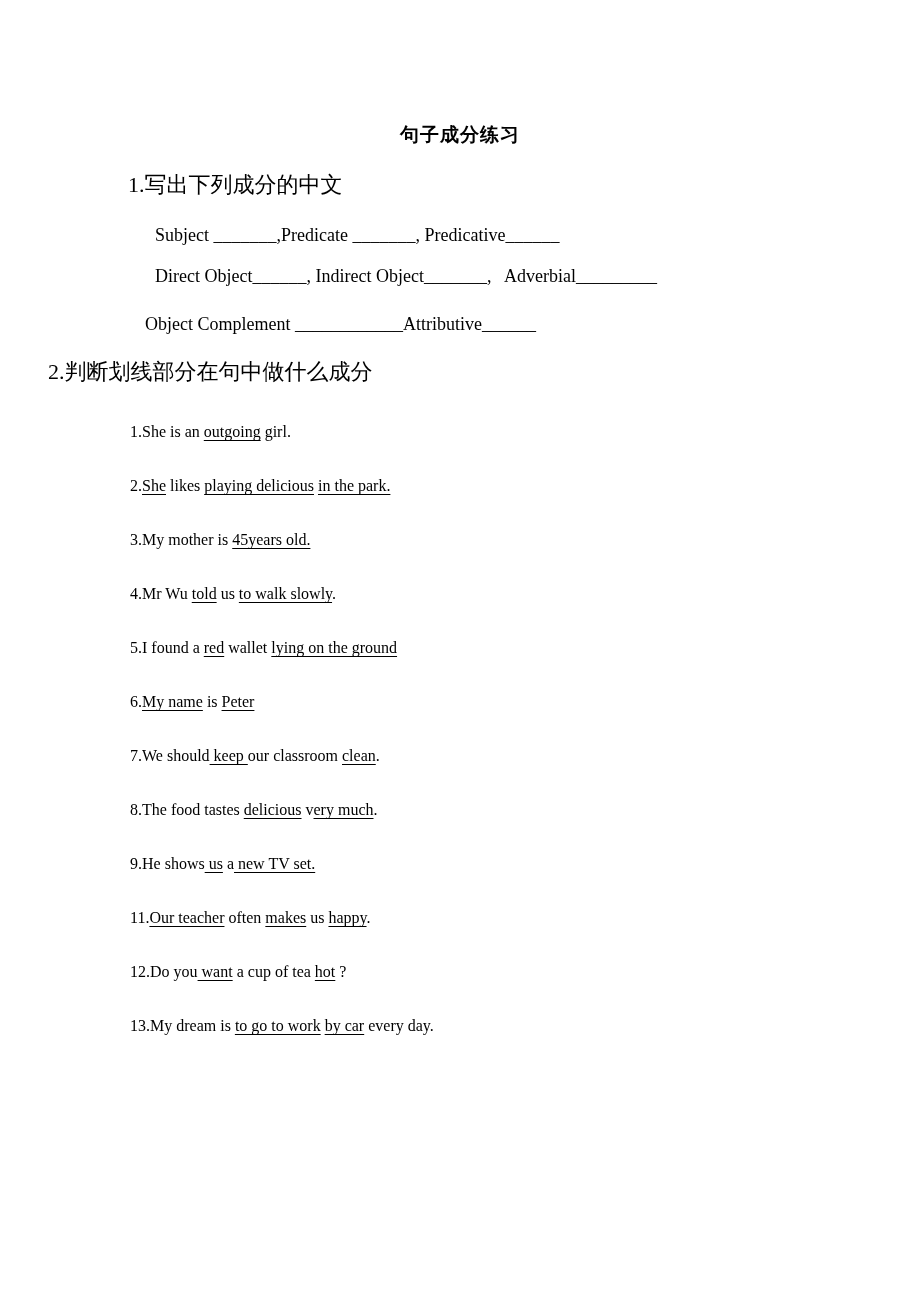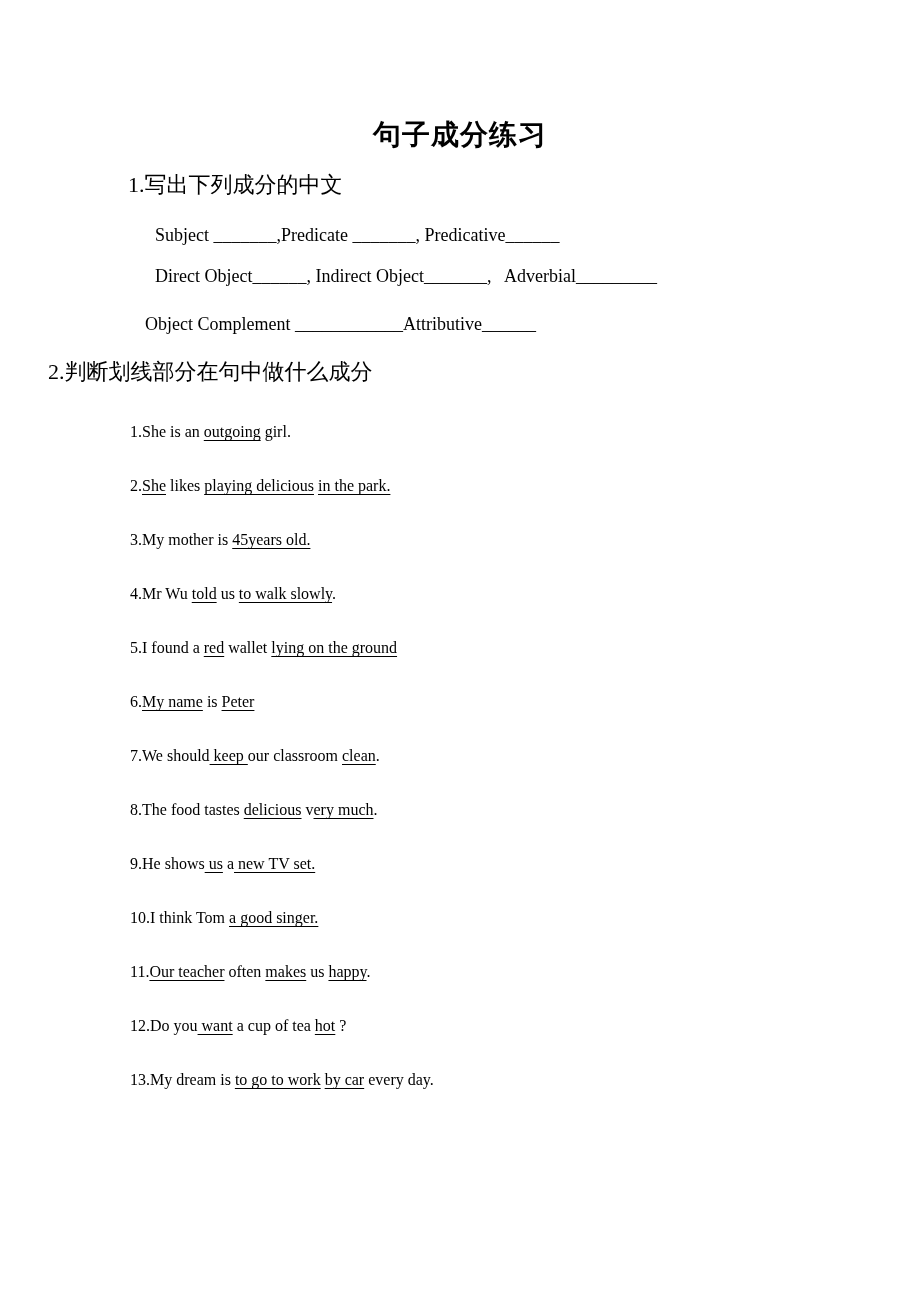--- a/index.html
+++ b/index.html
@@ -14,21 +14,21 @@
     margin: 0 auto;
     background: #ffffff;
     color: #000000;
     font-family: "Liberation Serif", "DejaVu Serif", serif;
     overflow: hidden;
     box-sizing: border-box;
   }
   .doc-title {
     margin-top: 120px;
     text-align: center;
-    font-size: 28px;
+    font-size: 19px;
     line-height: 30px;
     font-weight: 700;
     letter-spacing: 1px;
     white-space: pre-wrap;
   }
   .sec-heading {
     margin-left: 128px;
     font-size: 22px;
     line-height: 26px;
     white-space: pre-wrap;
@@ -77,18 +77,17 @@
   <div id="sentence-list">
       <div class="sentence"><span>1.</span><span>She is an </span><span class="u">outgoing</span><span> girl.</span></div>
       <div class="sentence"><span>2.</span><span class="u">She</span><span> likes </span><span class="u">playing delicious</span><span> </span><span class="u">in the park.</span></div>
       <div class="sentence"><span>3.</span><span>My mother is </span><span class="u">45years old.</span></div>
       <div class="sentence"><span>4.</span><span>Mr Wu </span><span class="u">told</span><span> us </span><span class="u">to walk slowly</span><span>.</span></div>
       <div class="sentence"><span>5.</span><span>I found a </span><span class="u">red</span><span> wallet </span><span class="u">lying on the ground</span></div>
       <div class="sentence"><span>6.</span><span class="u">My name</span><span> is </span><span class="u">Peter</span></div>
       <div class="sentence"><span>7.</span><span>We should</span><span class="u"> keep </span><span>our classroom </span><span class="u">clean</span><span>.</span></div>
       <div class="sentence"><span>8.</span><span>The food tastes </span><span class="u">delicious</span><span> v</span><span class="u">ery much</span><span>.</span></div>
       <div class="sentence"><span>9.</span><span>He shows</span><span class="u"> us</span><span> a</span><span class="u"> new TV set.</span></div>
-      <div class="sentence"><span>10.</span><span>I think Tom </span><span class="u">a good singer.</span></div>
       <div class="sentence"><span>11.</span><span class="u">Our teacher</span><span> often </span><span class="u">makes</span><span> us </span><span class="u">happy</span><span>.</span></div>
       <div class="sentence"><span>12.</span><span>Do you</span><span class="u"> want</span><span> a cup of tea </span><span class="u">hot</span><span> ?</span></div>
       <div class="sentence"><span>13.</span><span>My dream is </span><span class="u">to go to work</span><span> </span><span class="u">by car</span><span> every day.</span></div>
     </div>
 </div>
 
 </body></html>

